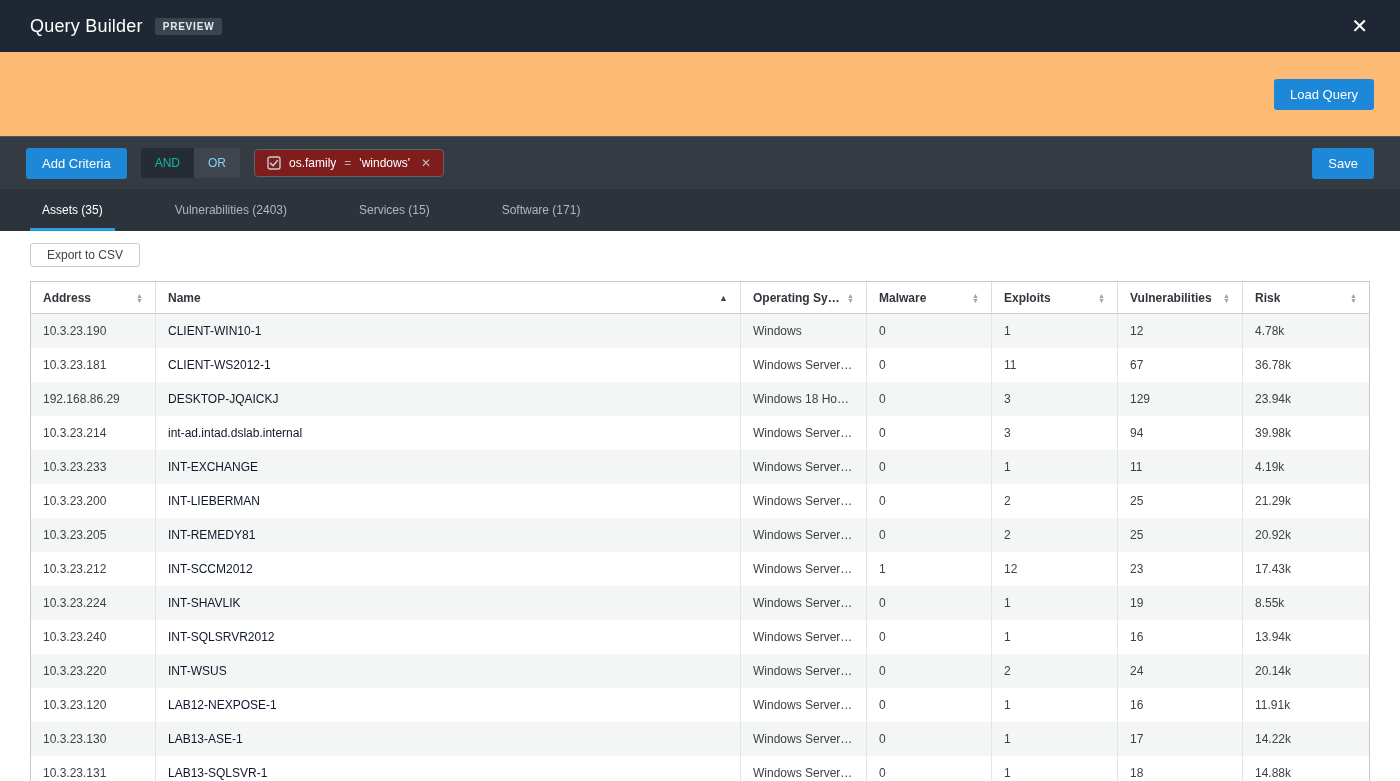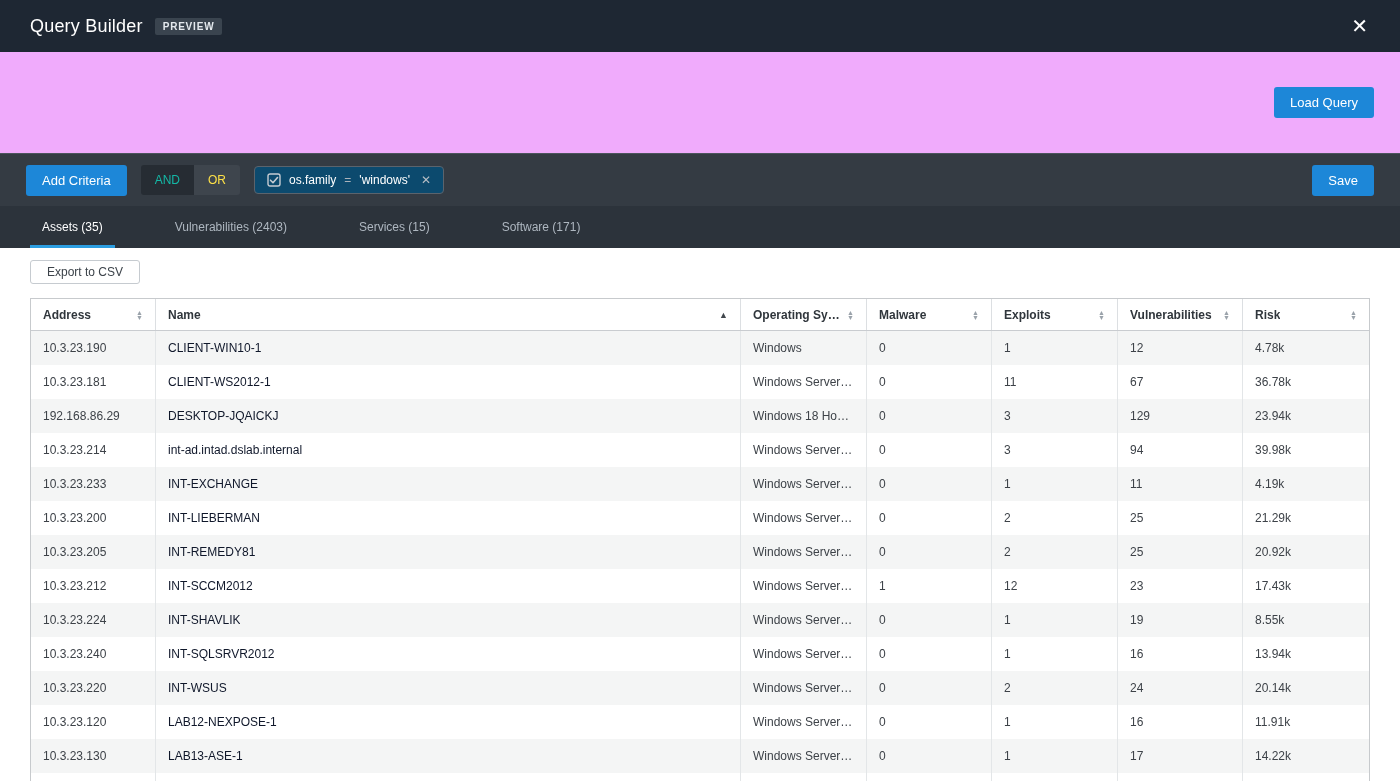--- a/index.html
+++ b/index.html
@@ -21,43 +21,43 @@
     margin-left: 12px; background: #3a444f; color: #e4e9ee; font-size: 10px;
     font-weight: bold; letter-spacing: 0.8px; padding: 3px 8px; border-radius: 2px;
   }
   .close-btn {
     margin-left: auto; background: none; border: none; color: #ffffff;
     font-size: 20px; line-height: 1; cursor: pointer; padding: 4px 6px; font-weight: 300;
   }
 
   
   .panel-upper {
-    height: 102px; background: #f0abfc; flex: 0 0 auto;
+    height: 85px; background: #fdba74; flex: 0 0 auto;
     display: flex; align-items: center; justify-content: flex-end;
     padding: 0 26px; border-bottom: 1px solid #4c545d;
   }
   .btn-blue {
     background: #1d87d8; color: #ffffff; border: none; border-radius: 3px;
     font-size: 13px; padding: 8px 16px; cursor: pointer; font-family: inherit;
   }
 
   
   .panel-criteria {
     height: 52px; background: #343b43; flex: 0 0 auto;
     display: flex; align-items: center; padding: 0 26px; gap: 14px;
   }
   .segment { display: flex; border-radius: 3px; overflow: hidden; }
   .seg {
     border: none; font-size: 12px; font-family: inherit; padding: 8px 14px;
-    background: #3e454d; color: #fde047; cursor: pointer;
+    background: #3e454d; color: #7dd3fc; cursor: pointer;
   }
   .seg.active { background: #262c33; color: #14b8a6; }
   .chip {
     display: flex; align-items: center; gap: 8px;
-    background: #0c4a6e; border: 1px solid #5b636c; border-radius: 4px;
+    background: #7f1d1d; border: 1px solid #5b636c; border-radius: 4px;
     padding: 6px 12px; color: #ffffff; font-size: 12px; cursor: pointer;
   }
   .chip .chip-op { color: #aab2ba; }
   .chip .chip-x { color: #b7bec5; font-size: 12px; margin-left: 3px; cursor: pointer; }
   .chip-check { display: flex; align-items: center; }
   .save-btn { margin-left: auto; }
 
   
   .tabs {
     height: 42px; background: #2c333b; flex: 0 0 auto;

